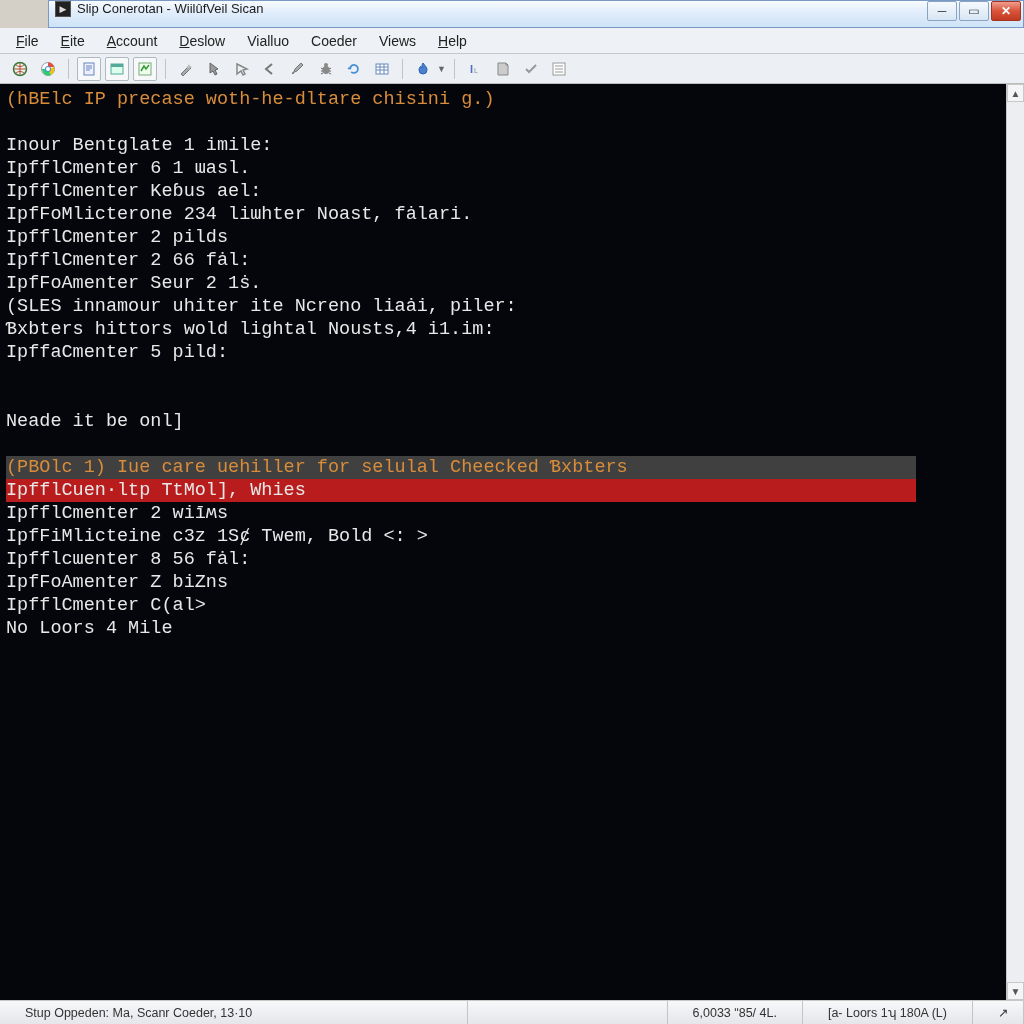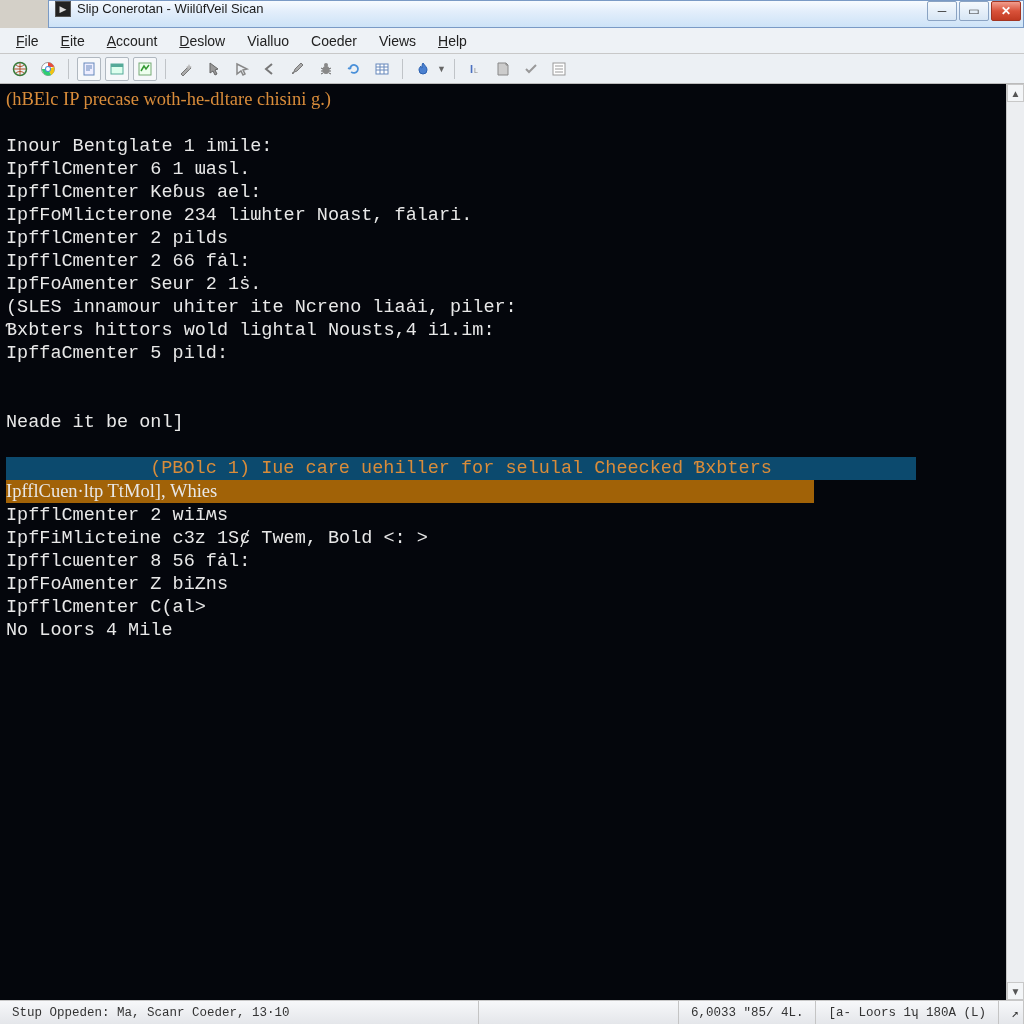--- a/index.html
+++ b/index.html
@@ -74,55 +74,53 @@
   position: absolute; left: 0; top: 0; right: 18px; bottom: 0;
   background: #04060c;
   font-family: "Consolas", "Courier New", monospace;
   font-size: 18.5px;
   line-height: 23px;
   color: #e8e8e8;
   padding: 4px 6px;
   white-space: pre;
   overflow: hidden;
 }
-.console .orange { color: #d98c3a; font-family: Liberation Serif, serif; }
+.console .orange { color: #d98c3a; }
 .console .hl {
   display: inline-block;
-  background: #0c4a6e;
+  background: #404040;
   color: #d98c3a;
   width: 910px;
-  text-align: center;
 }
 .console .hl2 {
   display: inline-block;
-  background: #a16207;
+  background: #b91c1c;
   color: #e8e8e8;
-  width: 808px;
-  font-family: Liberation Serif, serif;
+  width: 910px;
 }
 .vscroll {
   position: absolute; right: 0; top: 0; width: 18px; bottom: 0;
   background: #eceef1;
   border-left: 1px solid #c8c8c8;
   display: flex; flex-direction: column;
 }
 .vscroll .arrow {
   height: 18px; display: flex; align-items: center; justify-content: center;
   font-size: 10px; color: #555;
   background: #f3f5f7; border: 1px solid #c8c8c8;
 }
 .vscroll .track { flex: 1; background: #eceef1; position: relative; }
 .statusbar {
   height: 24px;
   background: linear-gradient(to bottom, #f7f8fa, #e4e6ea);
   border-top: 1px solid #c8c8c8;
   display: flex; align-items: center;
   font-size: 12.5px; color: #333;
 }
-.statusbar .cell { padding: 0 12px; border-right: 1px solid #c4c4c4; height: 100%; display: flex; align-items: center; font-family: Liberation Mono, monospace; }
+.statusbar .cell { padding: 0 25px; border-right: 1px solid #c4c4c4; height: 100%; display: flex; align-items: center; }
 .statusbar .flex { flex: 1; }
 </style>
 </head>
 <body>
 
 <div class="titlebar">
   <span class="app-icon"></span>
   <span class="title-text">Slip Conerotan - WiilûfVeil Sican</span>
   <div class="winbtns">
     <div class="winbtn">─</div>

